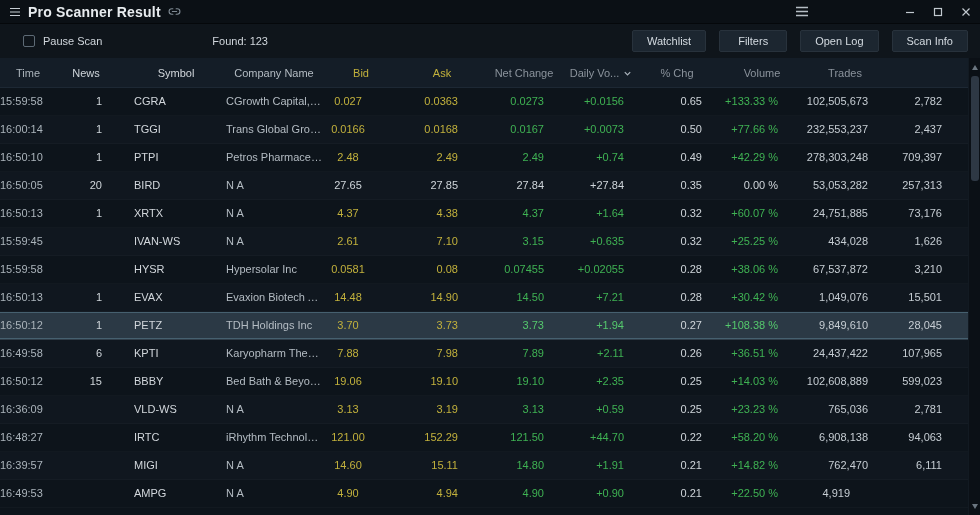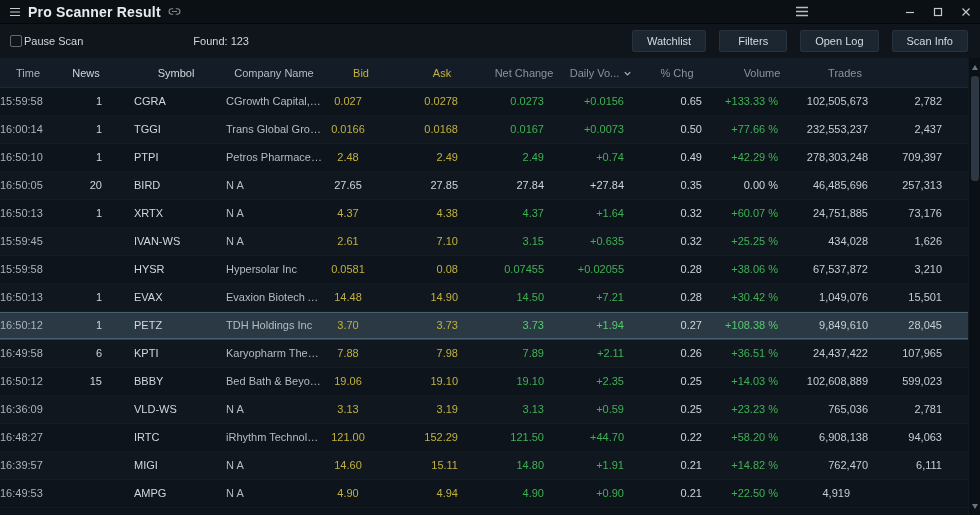--- a/index.html
+++ b/index.html
@@ -28,21 +28,21 @@
   .tb-btn { width: 28px; height: 100%; display: flex; align-items: center; justify-content: center; color: #c2c9cf; cursor: pointer; }
   .menu-btn { width: 32px; margin-right: 78px; color: #b6bec5; }
 
   
   .toolbar {
     height: 34px; flex: 0 0 34px;
     background: var(--toolbar-bg, #0f151b);
     display: flex; align-items: center;
     padding: 0 10px;
   }
-  .pause { display: flex; align-items: center; gap: 2px; color: #d0d6dc; cursor: pointer; }
+  .pause { display: flex; align-items: center; gap: 8px; color: #d0d6dc; cursor: pointer; margin-left: 13px; }
   .cb {
     width: 12px; height: 12px; border: 1px solid #5d6a75; border-radius: 2px;
     background: transparent; display: inline-block;
   }
   .found { margin-left: 110px; color: #d0d6dc; }
   .tb-buttons { margin-left: auto; display: flex; gap: 13px; padding-right: 2px; }
   .btn {
     min-width: 68px; height: 22px; padding: 0 14px;
     background: var(--button-bg, #1c2630);
     border: 1px solid #28323c; border-radius: 2px;
@@ -181,21 +181,21 @@
       <div class="th c-trades" style="justify-content:center;padding:0;color:#8b939c">Trades</div>
     </div>
 
     <div class="tbody">
   <div class="tr">
     <div class="td c-time">15:59:58</div>
     <div class="td c-news">1</div>
     <div class="td c-symbol">CGRA</div>
     <div class="td c-company">CGrowth Capital, I...</div>
     <div class="td c-bid">0.027</div>
-    <div class="td c-ask">0.0278</div>
+    <div class="td c-ask">0.0363</div>
     <div class="td c-last">0.0273</div>
     <div class="td c-net">+0.0156</div>
     <div class="td c-dvol">0.65</div>
     <div class="td c-pct">+133.33 %</div>
     <div class="td c-vol">102,505,673</div>
     <div class="td c-trades">2,782</div>
   </div>
 
   <div class="tr">
     <div class="td c-time">16:00:14</div>
@@ -231,21 +231,21 @@
     <div class="td c-time">16:50:05</div>
     <div class="td c-news">20</div>
     <div class="td c-symbol">BIRD</div>
     <div class="td c-company">N A</div>
     <div class="td c-bid">27.65</div>
     <div class="td c-ask">27.85</div>
     <div class="td c-last">27.84</div>
     <div class="td c-net">+27.84</div>
     <div class="td c-dvol">0.35</div>
     <div class="td c-pct">0.00 %</div>
-    <div class="td c-vol">46,485,696</div>
+    <div class="td c-vol">53,053,282</div>
     <div class="td c-trades">257,313</div>
   </div>
 
   <div class="tr">
     <div class="td c-time">16:50:13</div>
     <div class="td c-news">1</div>
     <div class="td c-symbol">XRTX</div>
     <div class="td c-company">N A</div>
     <div class="td c-bid">4.37</div>
     <div class="td c-ask">4.38</div>

